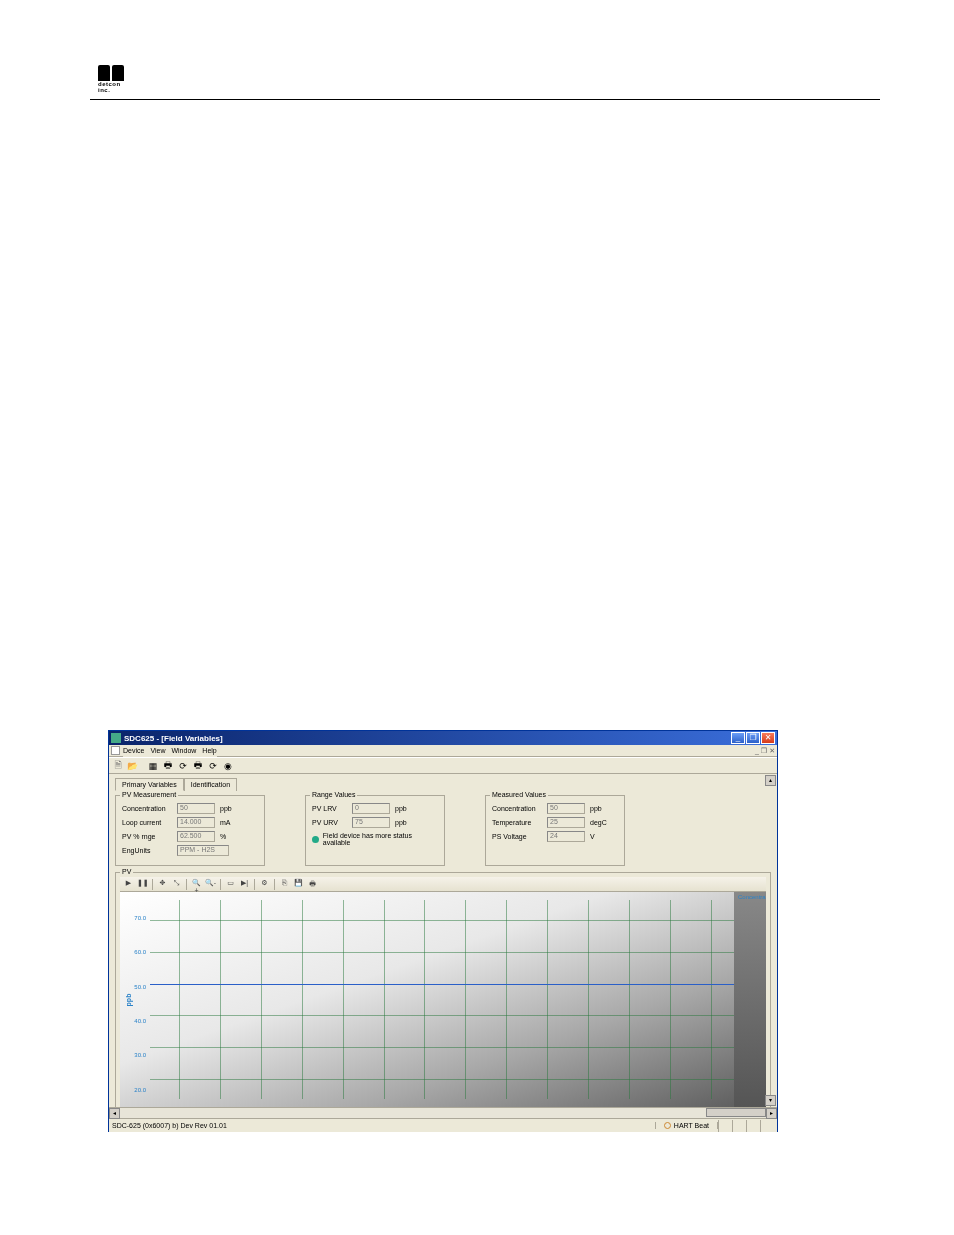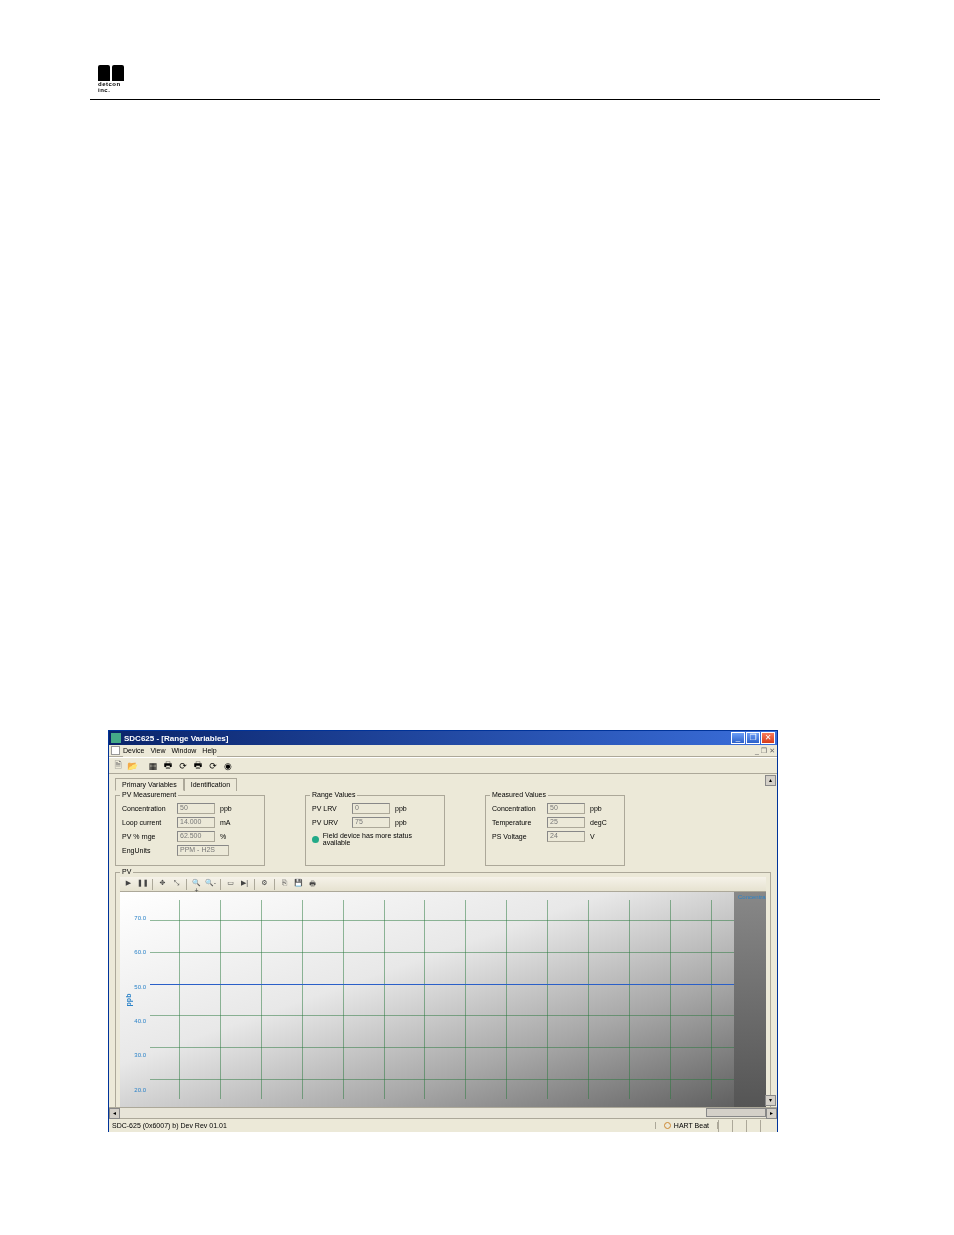--- a/index.html
+++ b/index.html
@@ -92,21 +92,21 @@
     </div>
     <div class="logo-text">detcon inc.</div>
   </div>
 </div>
 <div class="hr-line"></div>
 
 <div class="app-window">
 
   <div class="titlebar">
     <div class="titlebar-icon"></div>
-    <div class="titlebar-text">SDC625 - [Range Variables]</div>
+    <div class="titlebar-text">SDC625 - [Field Variables]</div>
     <div class="win-controls">
       <div class="win-btn win-min">_</div>
       <div class="win-btn win-max">❐</div>
       <div class="win-btn win-close">✕</div>
     </div>
   </div>
 
   <div class="sub-titlebar">
     <div class="sub-icon"></div>
     <div class="menubar" style="padding:0;gap:6px;">

